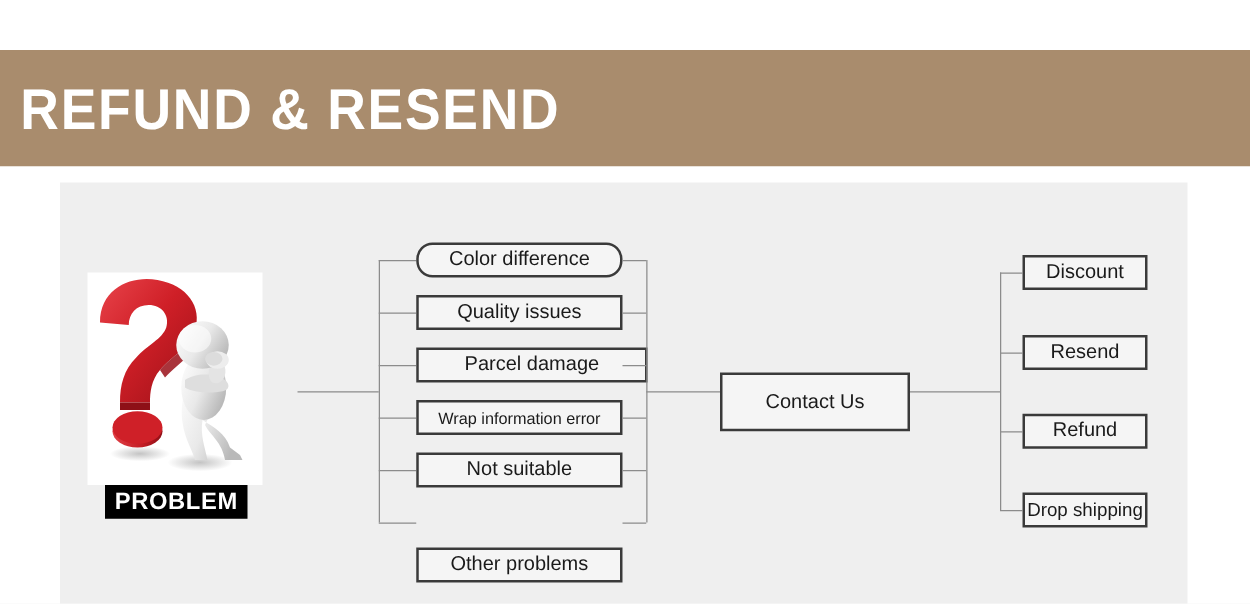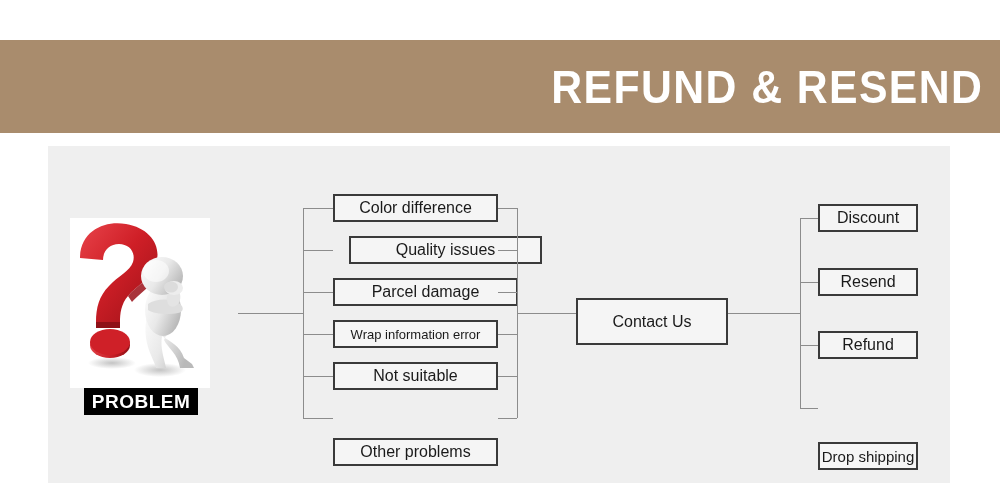--- a/index.html
+++ b/index.html
@@ -6,21 +6,21 @@
   body{
     width:1000px;height:483px;
     background:#ffffff;
     font-family:"Liberation Sans","DejaVu Sans",sans-serif;
     overflow:hidden;
     position:relative;
   }
   .banner{
     position:absolute;left:0;top:40px;width:1000px;height:93px;
     background:#a98c6d;
-    display:flex;align-items:center;justify-content:flex-end;
+    display:flex;align-items:center;justify-content:flex-start;
   }
   .banner-title{
     color:#ffffff;
     font-size:46px;
     font-weight:bold;
     letter-spacing:1.5px;
     font-family:"Liberation Sans","DejaVu Sans",sans-serif;
     transform:scaleX(0.93);
     transform-origin:center;
     white-space:nowrap;
@@ -139,22 +139,22 @@
 
   <div class="ln ln-v" style="left:255px;top:62px;width:1px;height:210px;"></div>
 
   <div class="ln ln-h" style="left:255px;top:62px;width:30px;"></div>
   <div class="ln ln-h" style="left:255px;top:104px;width:30px;"></div>
   <div class="ln ln-h" style="left:255px;top:146px;width:30px;"></div>
   <div class="ln ln-h" style="left:255px;top:188px;width:30px;"></div>
   <div class="ln ln-h" style="left:255px;top:230px;width:30px;"></div>
   <div class="ln ln-h" style="left:255px;top:272px;width:30px;"></div>
 
-  <div class="node lg" style="left:285px;top:48px;width:165px;height:28px;">Color difference</div>
-  <div class="node lg" style="left:285px;top:90px;width:193px;height:28px;margin-left:16px;">Quality issues</div>
+  <div class="node lg" style="left:285px;top:48px;width:165px;height:28px;border-radius:13px;">Color difference</div>
+  <div class="node lg" style="left:285px;top:90px;width:165px;height:28px;">Quality issues</div>
   <div class="node lg" style="left:285px;top:132px;width:185px;height:28px;">Parcel damage</div>
   <div class="node sm" style="left:285px;top:174px;width:165px;height:28px;">Wrap information error</div>
   <div class="node lg" style="left:285px;top:216px;width:165px;height:28px;">Not suitable</div>
   <div class="node lg" style="left:285px;top:258px;width:165px;height:28px;margin-top:34px;">Other problems</div>
 
   <div class="ln ln-h" style="left:450px;top:62px;width:19px;"></div>
   <div class="ln ln-h" style="left:450px;top:104px;width:19px;"></div>
   <div class="ln ln-h" style="left:450px;top:146px;width:19px;"></div>
   <div class="ln ln-h" style="left:450px;top:188px;width:19px;"></div>
   <div class="ln ln-h" style="left:450px;top:230px;width:19px;"></div>
@@ -167,15 +167,15 @@
   <div class="ln ln-h" style="left:680px;top:167px;width:72px;"></div>
   <div class="ln ln-v" style="left:752px;top:72px;width:1px;height:190px;"></div>
   <div class="ln ln-h" style="left:752px;top:72px;width:18px;"></div>
   <div class="ln ln-h" style="left:752px;top:136px;width:18px;"></div>
   <div class="ln ln-h" style="left:752px;top:199px;width:18px;"></div>
   <div class="ln ln-h" style="left:752px;top:262px;width:18px;"></div>
 
   <div class="node lg" style="left:770px;top:58px;width:100px;height:28px;">Discount</div>
   <div class="node lg" style="left:770px;top:122px;width:100px;height:28px;">Resend</div>
   <div class="node lg" style="left:770px;top:185px;width:100px;height:28px;">Refund</div>
-  <div class="node md" style="left:770px;top:248px;width:100px;height:28px;margin-top:48px;">Drop shipping</div>
+  <div class="node md" style="left:770px;top:248px;width:100px;height:28px;">Drop shipping</div>
 
 </div>
 
 </body></html>

